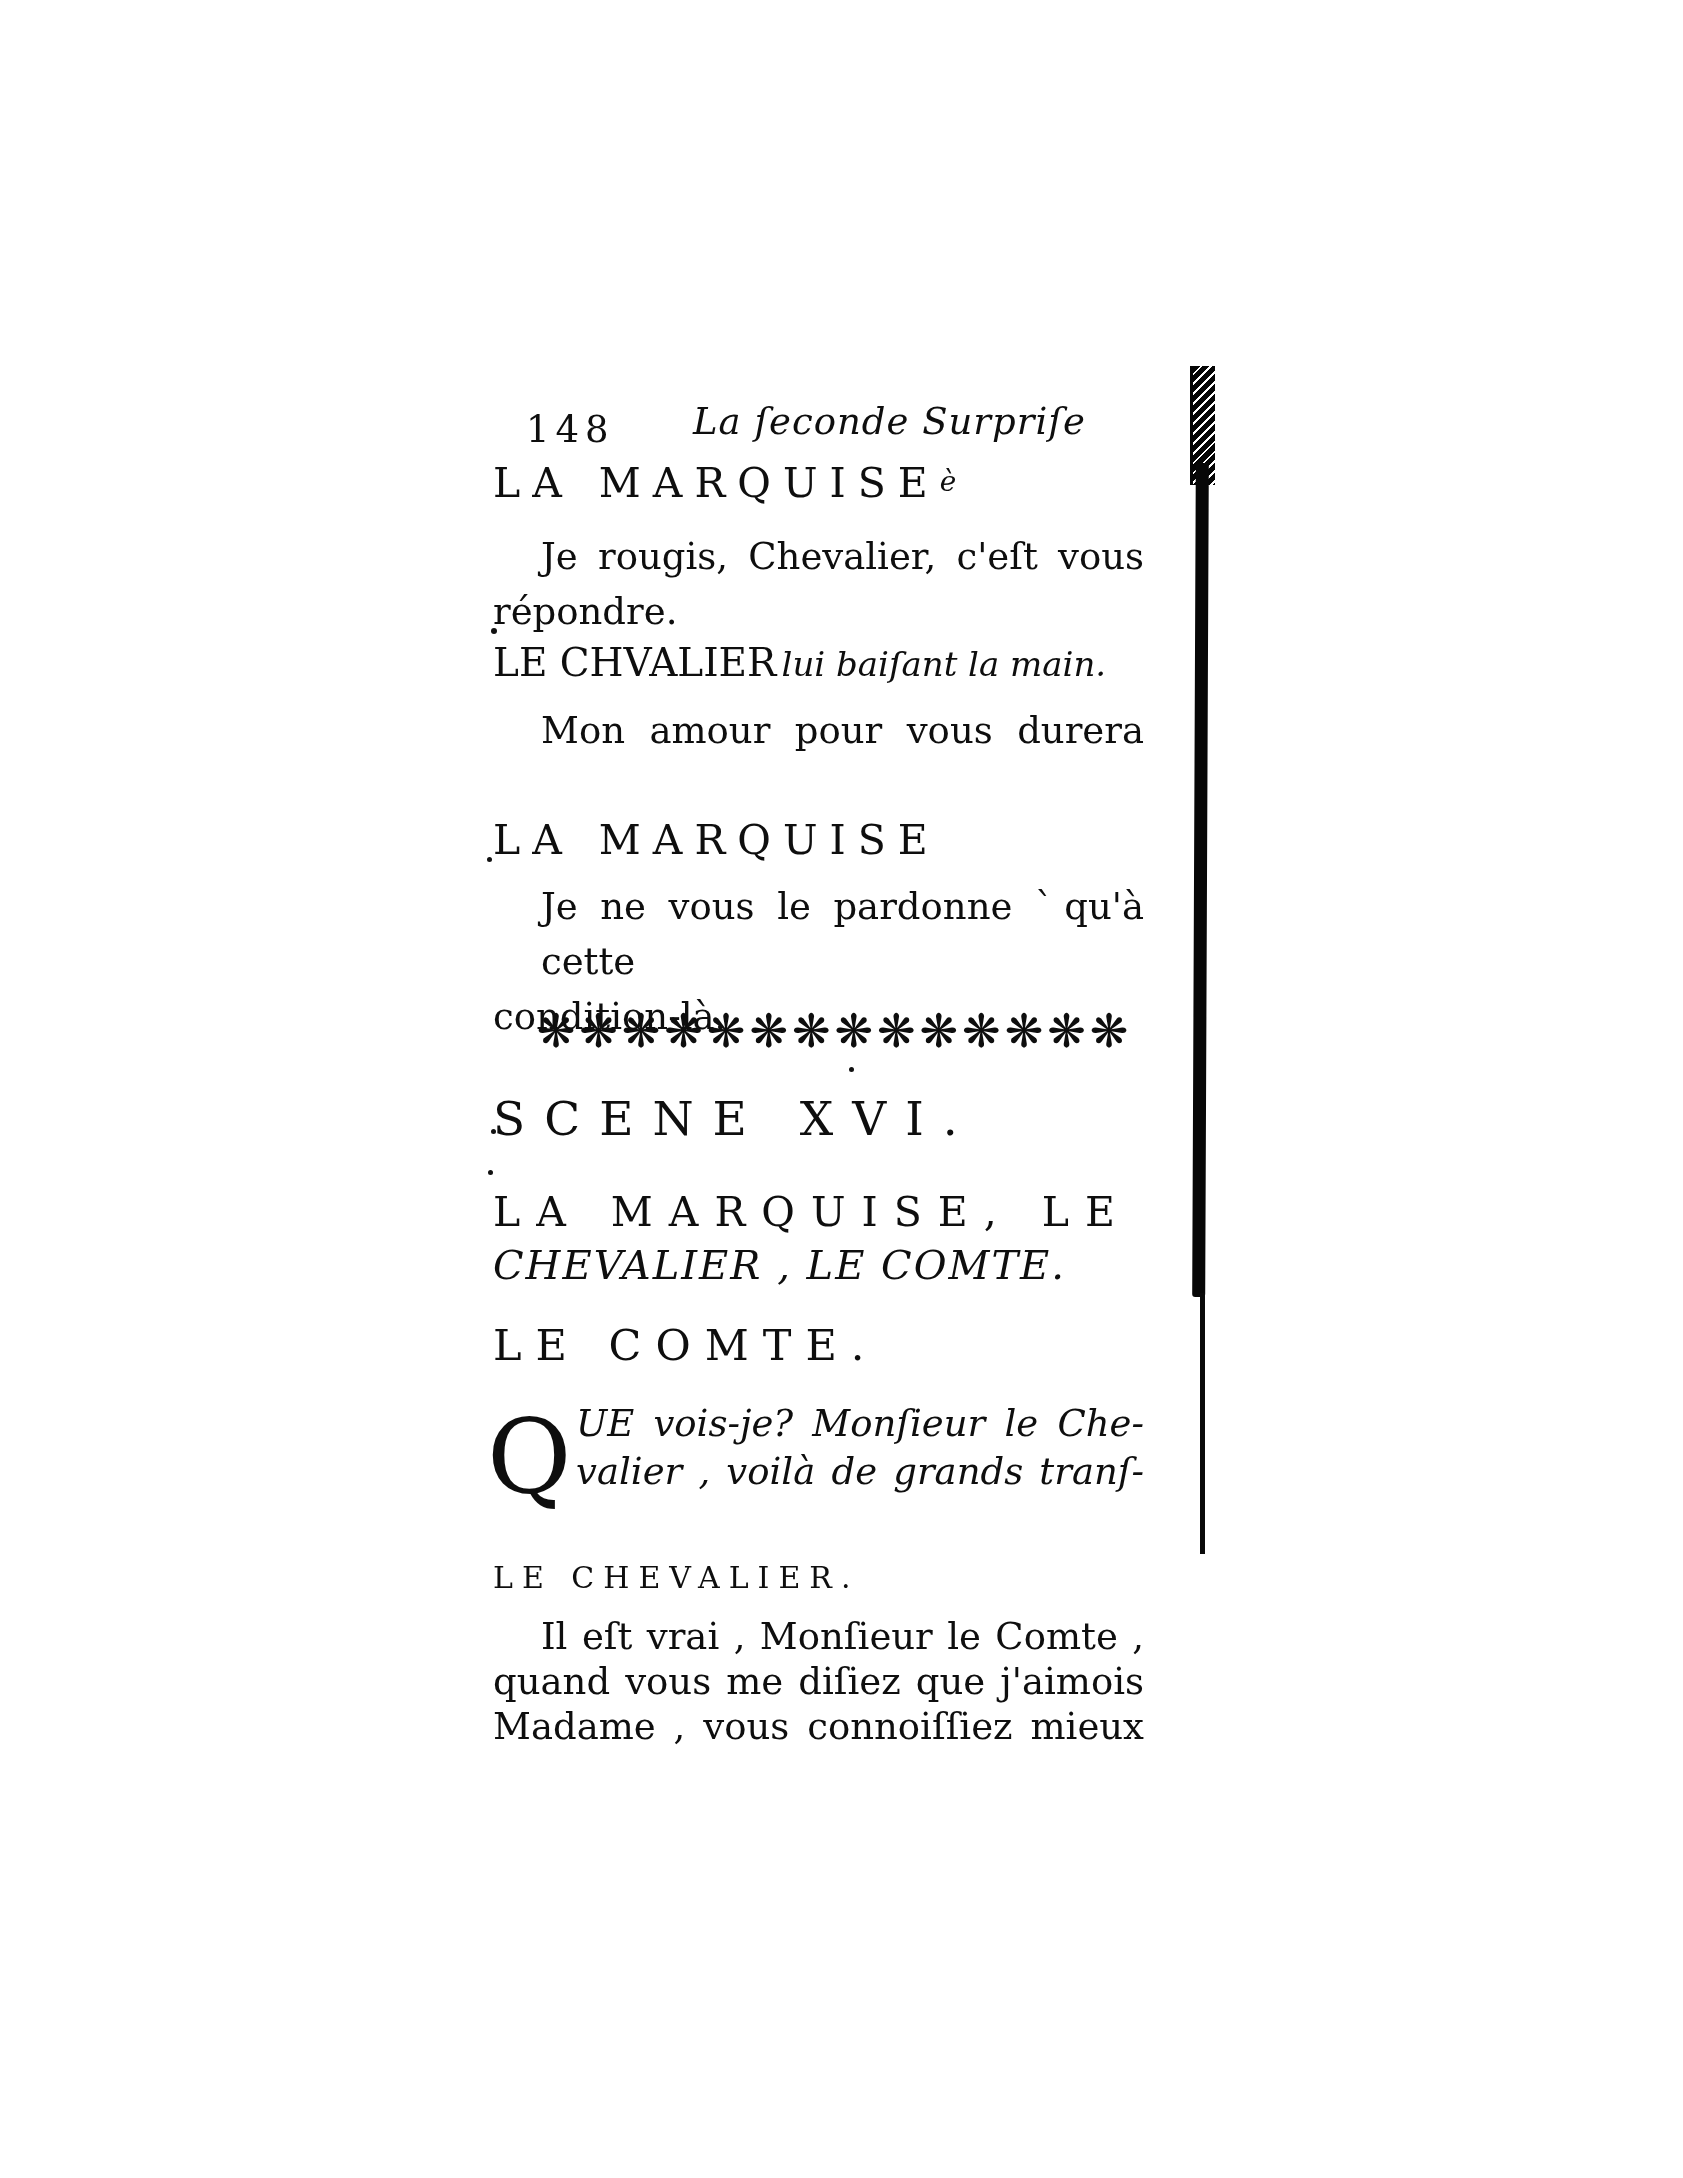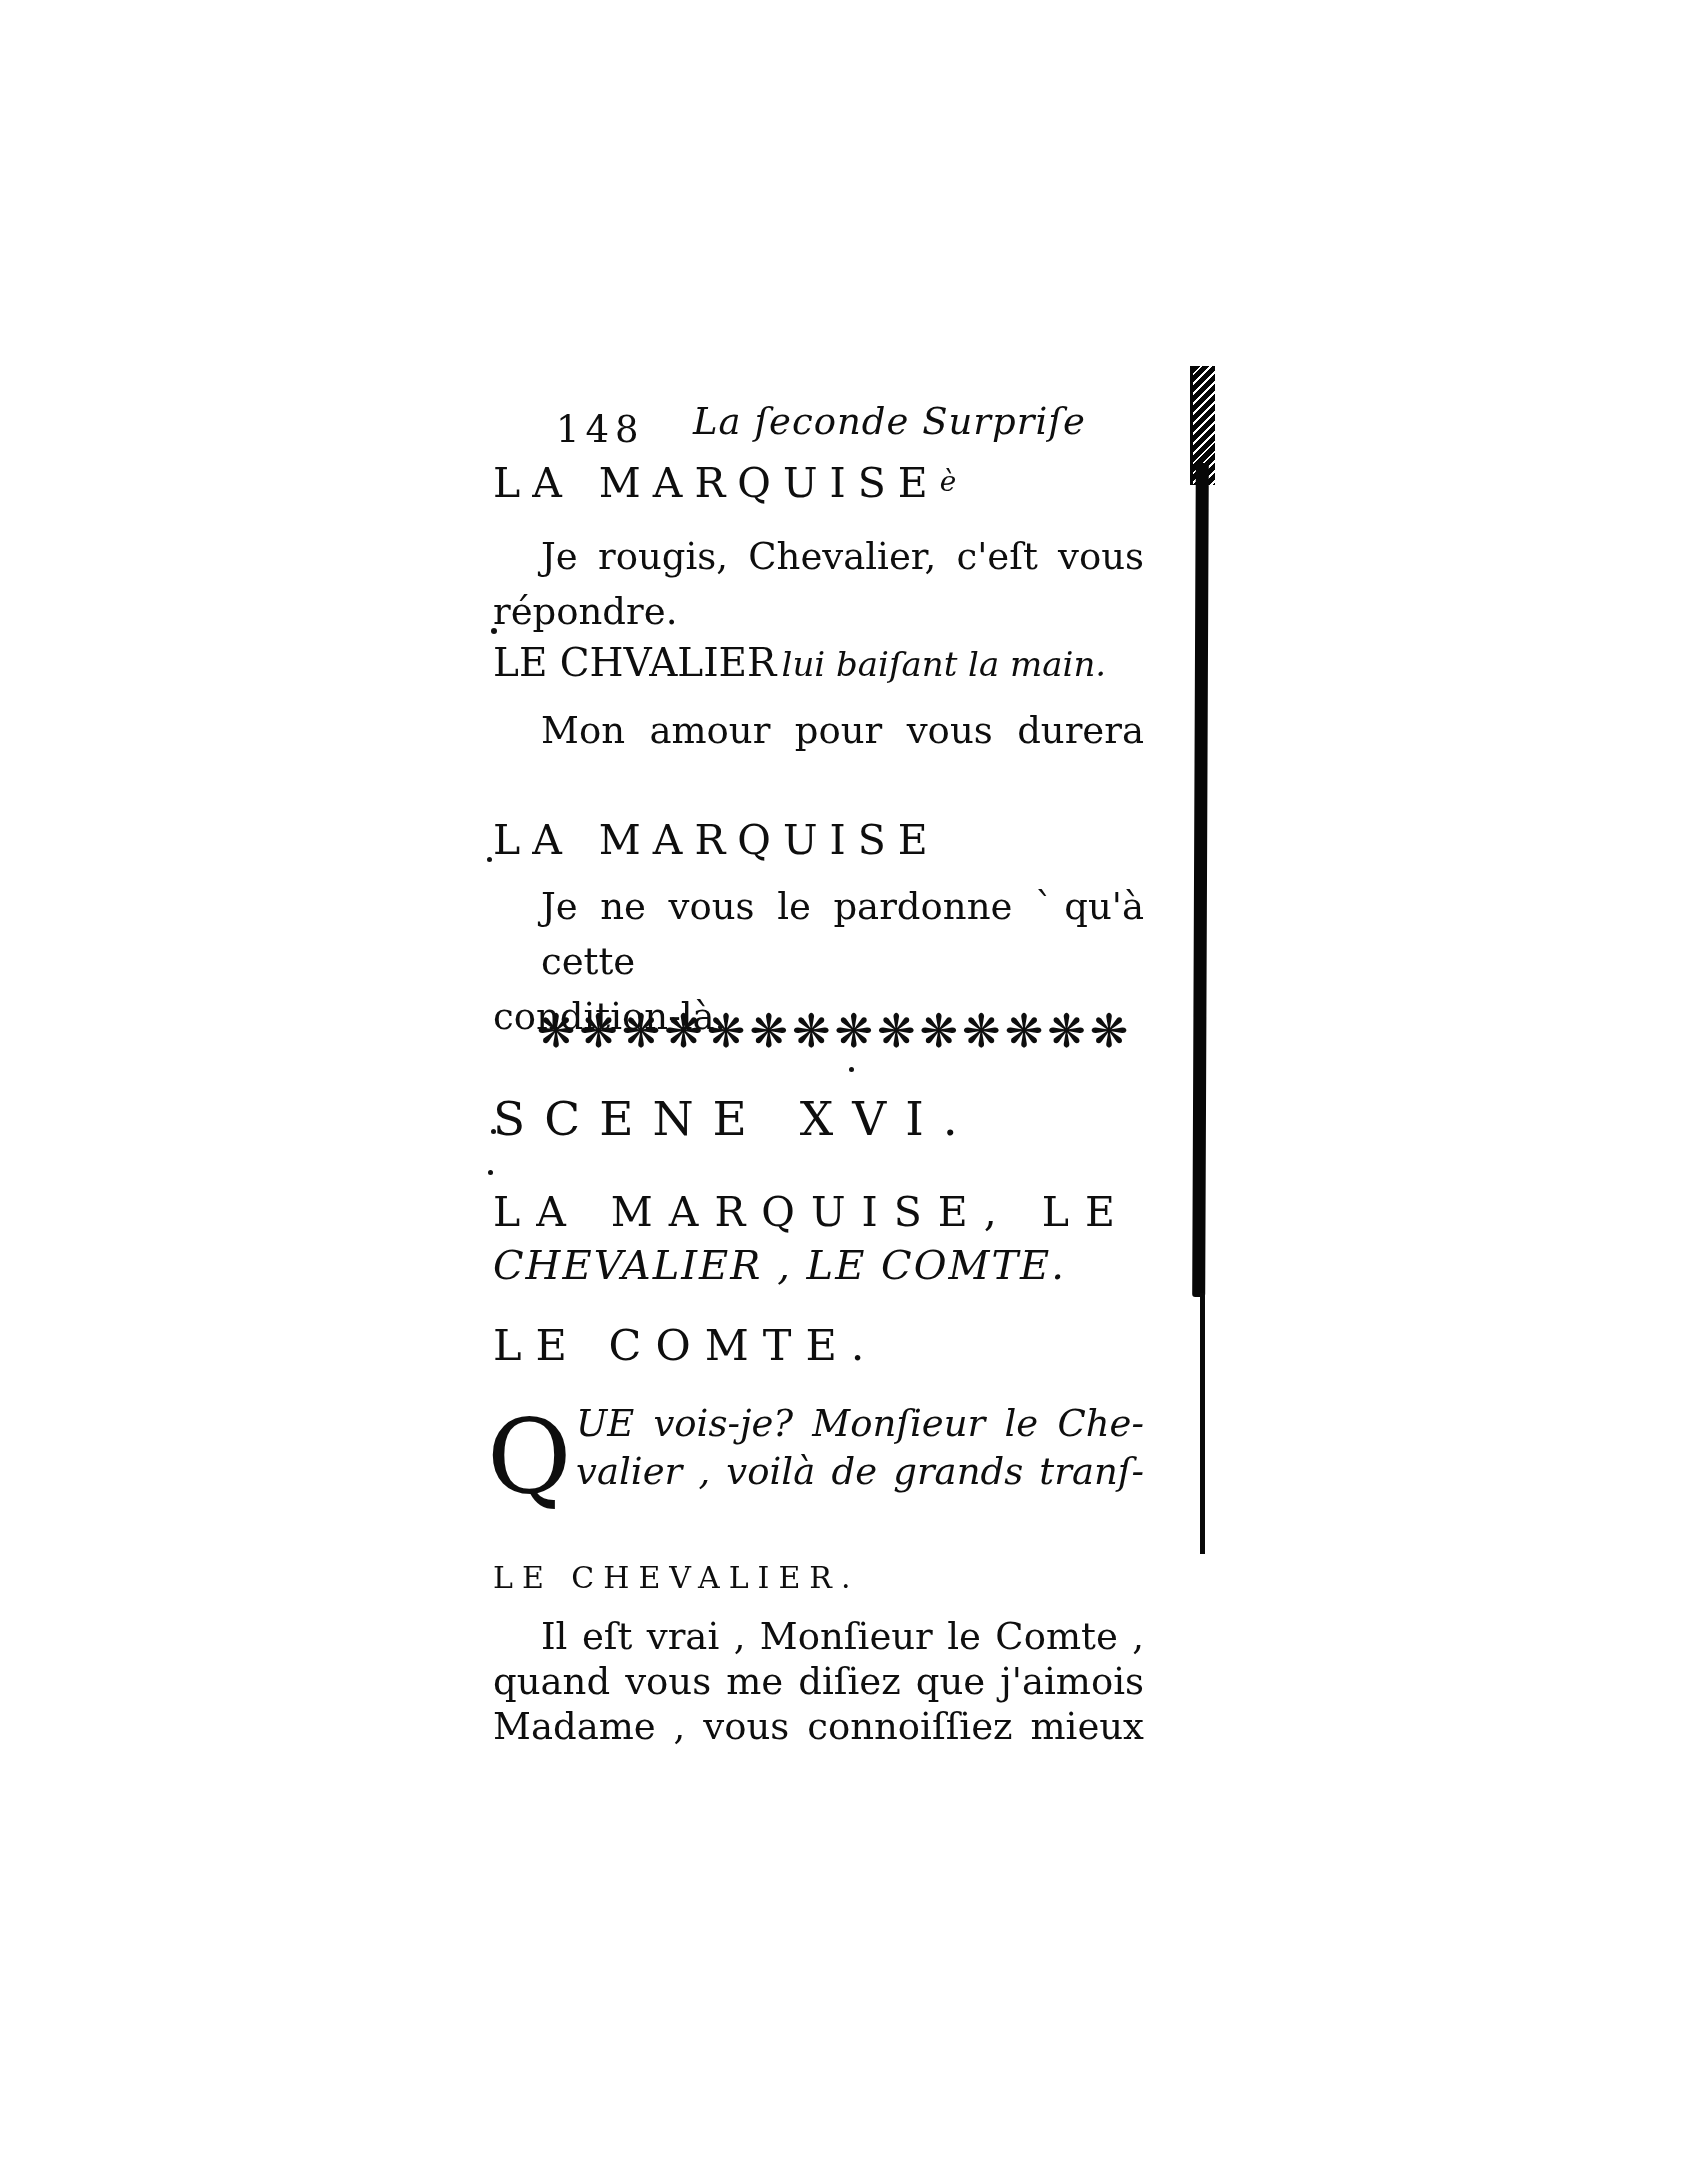--- a/index.html
+++ b/index.html
@@ -3,21 +3,21 @@
 <meta charset="utf-8">
 <style>
   html,body{margin:0;padding:0;}
   body{
     width:1683px;height:2178px;position:relative;background:#ffffff;
     font-family:"DejaVu Serif","Liberation Serif",serif;color:#0e0e0e;
     overflow:hidden;
   }
   .abs{position:absolute;}
   
-  .pagenum{left:526px;top:408px;font-size:37px;letter-spacing:6px;margin-left:30px;}
+  .pagenum{left:526px;top:408px;font-size:37px;letter-spacing:6px;}
   .runtitle{left:693px;top:400px;font-size:37px;font-style:italic;letter-spacing:1px;}
   
   .col{left:493px;width:651px;}
   .center{text-align:left;}
   .speaker{font-size:41px;letter-spacing:12px;white-space:nowrap;}
   .suffix{font-size:28px;font-style:italic;letter-spacing:0;vertical-align:6px;}
   .body-par{font-size:37px;line-height:55px;}
   .j{text-align:justify;text-align-last:justify;}
   .indent{padding-left:48px;}
   .stagehead{font-size:39px;white-space:nowrap;}

